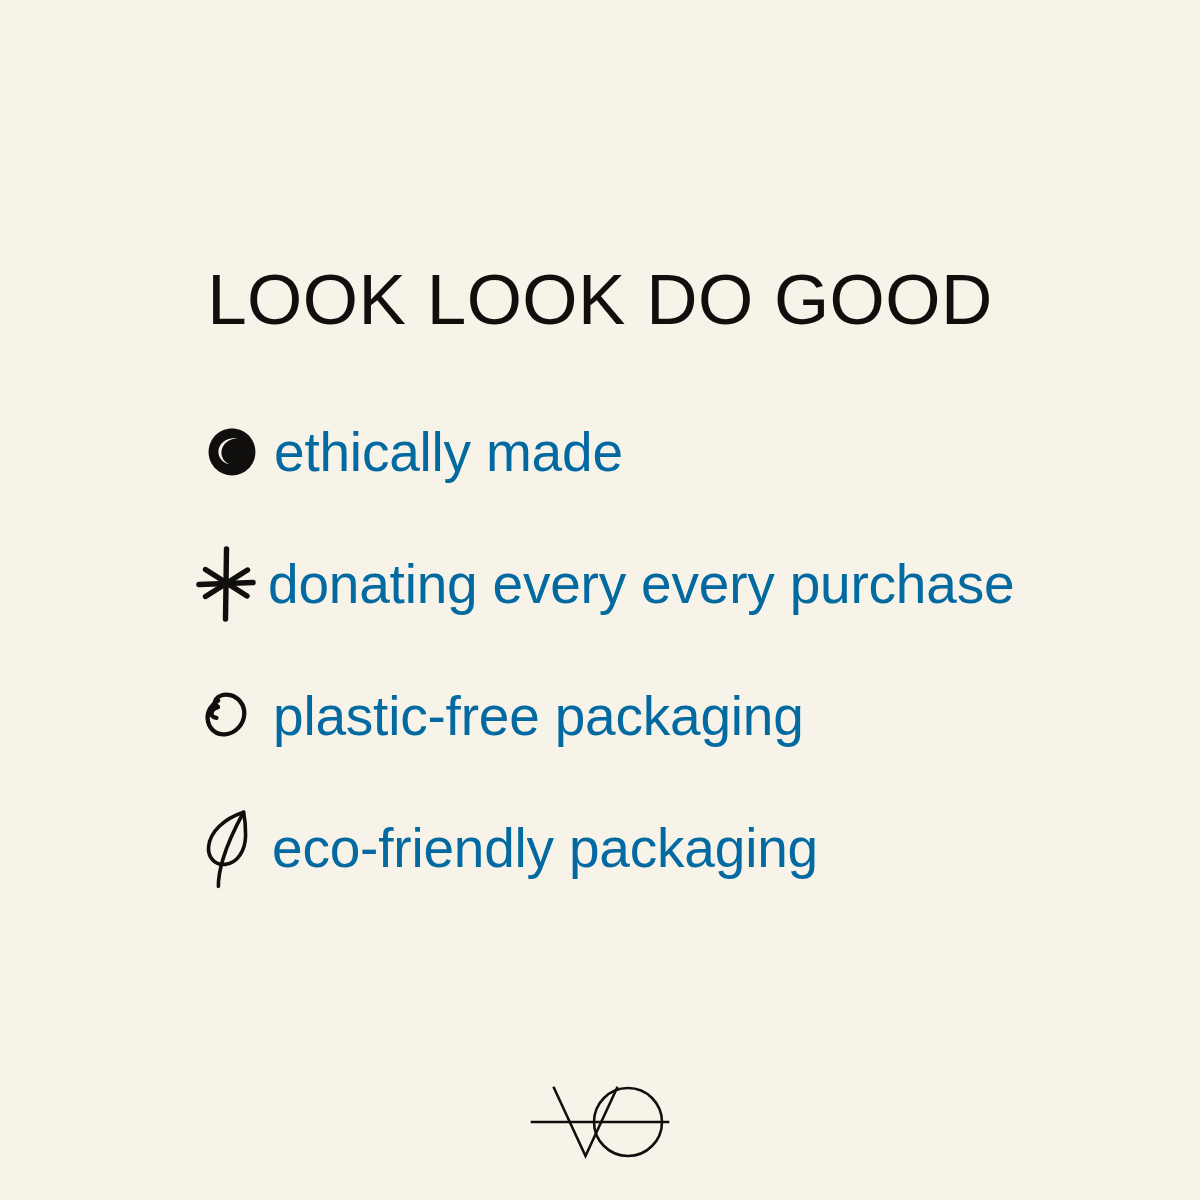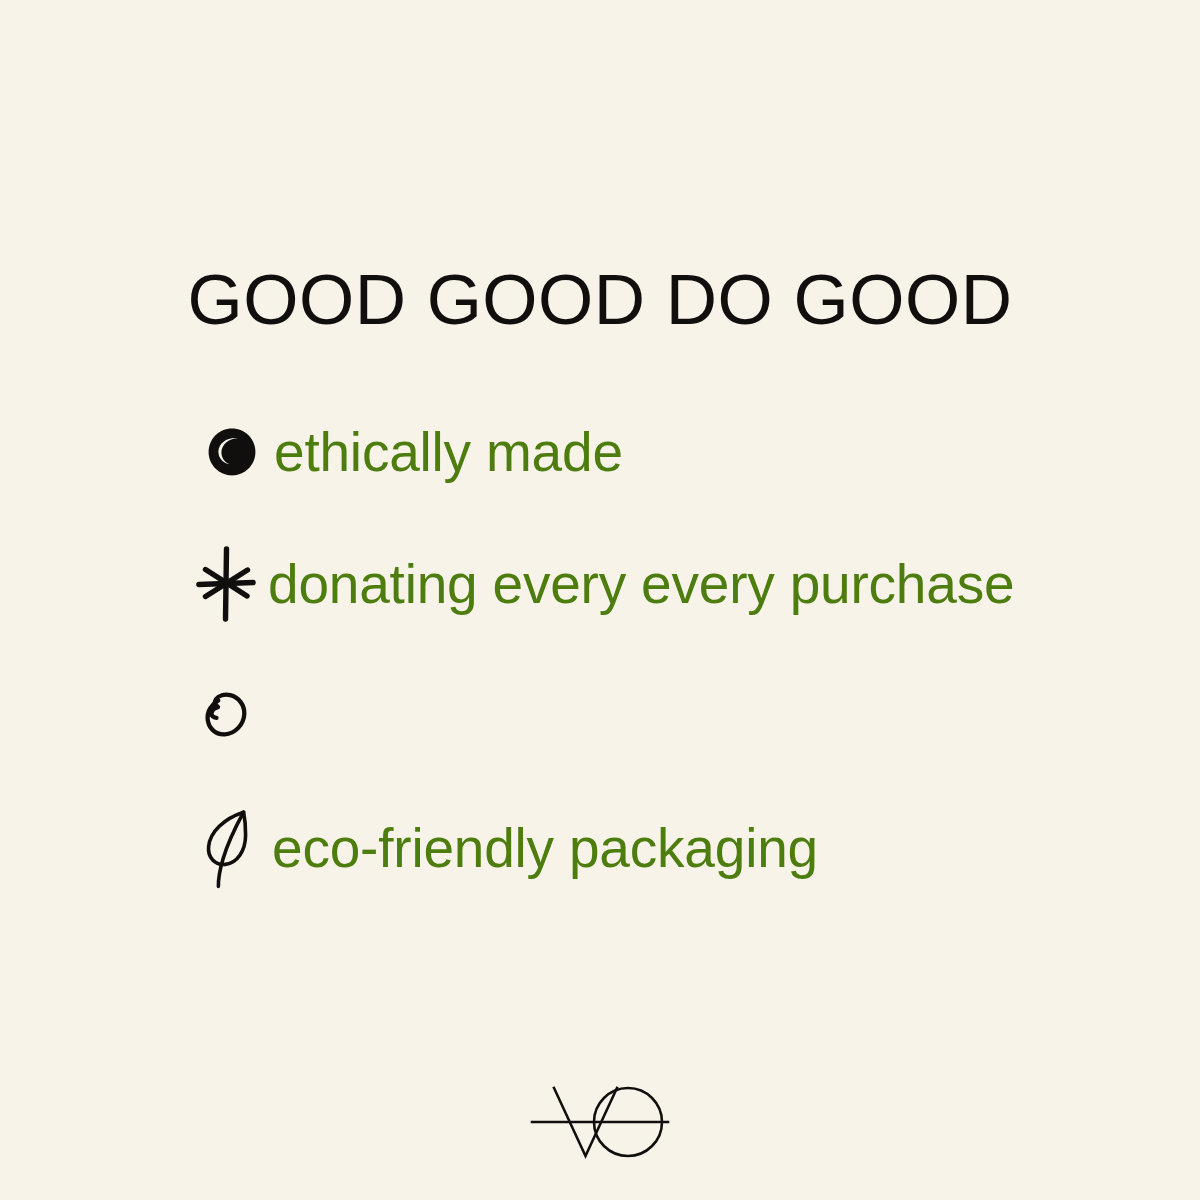--- a/index.html
+++ b/index.html
@@ -69,21 +69,21 @@
     justify-content: flex-start;
   }
   .feature-icon svg {
     display: block;
     overflow: visible;
   }
 
   .feature-label {
     font-size: 55px;
     line-height: 1;
-    color: #4d7c0f;
+    color: #0369a1;
     font-weight: 400;
     letter-spacing: -0.2px;
     white-space: nowrap;
   }
 
   
   .row-0 .feature-icon { padding-left: 10px; }
   .row-1 .feature-icon { padding-left: 0px; }
   .row-2 .feature-icon { padding-left: 7px; }
   .row-3 .feature-icon { padding-left: 6px; }
@@ -103,21 +103,21 @@
     justify-content: center;
   }
   .logo-wrap svg { display: block; }
 </style>
 </head>
 <body>
 
 <div class="poster">
 
   <div class="headline-wrap">
-    <h1 class="headline"><span class="light">GOOD GOOD </span><span class="bold">DO GOOD</span></h1>
+    <h1 class="headline"><span class="light">LOOK LOOK </span><span class="bold">DO GOOD</span></h1>
   </div>
 
   <div class="feature-list">
 
     <div class="feature-row row-0">
       <span class="feature-icon">
         <svg width="52" height="52" viewBox="0 0 52 52" aria-hidden="true">
           <path d="M26 2.6
                    C38.9 2.6 49.4 13 49.4 26
                    C49.4 39 38.9 49.4 26 49.4
@@ -159,20 +159,21 @@
                    C10.0 26.6 8.2 24.6 8.6 22.0
                    C9.0 19.2 11.6 17.0 15.0 16.1
                    C12.0 13.9 11.2 11.0 13.0 8.2
                    C15.4 4.4 21.4 2.8 27.2 4.2
                    C35.5 6.2 41.6 13.8 41.3 22.8
                    C41.0 33.5 32.0 42.8 21.8 43.4
                    C12.4 43.9 5.0 36.8 4.6 27.4
                    C4.3 20.1 8.6 13.0 15.2 9.6" fill="none" stroke="#100f0e" stroke-width="4.3" stroke-linecap="round" stroke-linejoin="round"></path>
         </svg>
       </span>
+      <span class="feature-label">plastic-free packaging</span>
     </div>
 
     <div class="feature-row row-3">
       <span class="feature-icon">
         <svg width="52" height="84" viewBox="0 0 52 84" aria-hidden="true">
           <g fill="none" stroke="#100f0e" stroke-width="3.6" stroke-linecap="round" stroke-linejoin="round">
 
             <path d="M41.6 6.2
                      C22.0 12.5 8.0 26.0 6.6 40.6
                      C5.6 51.5 13.0 59.6 23.4 58.4

